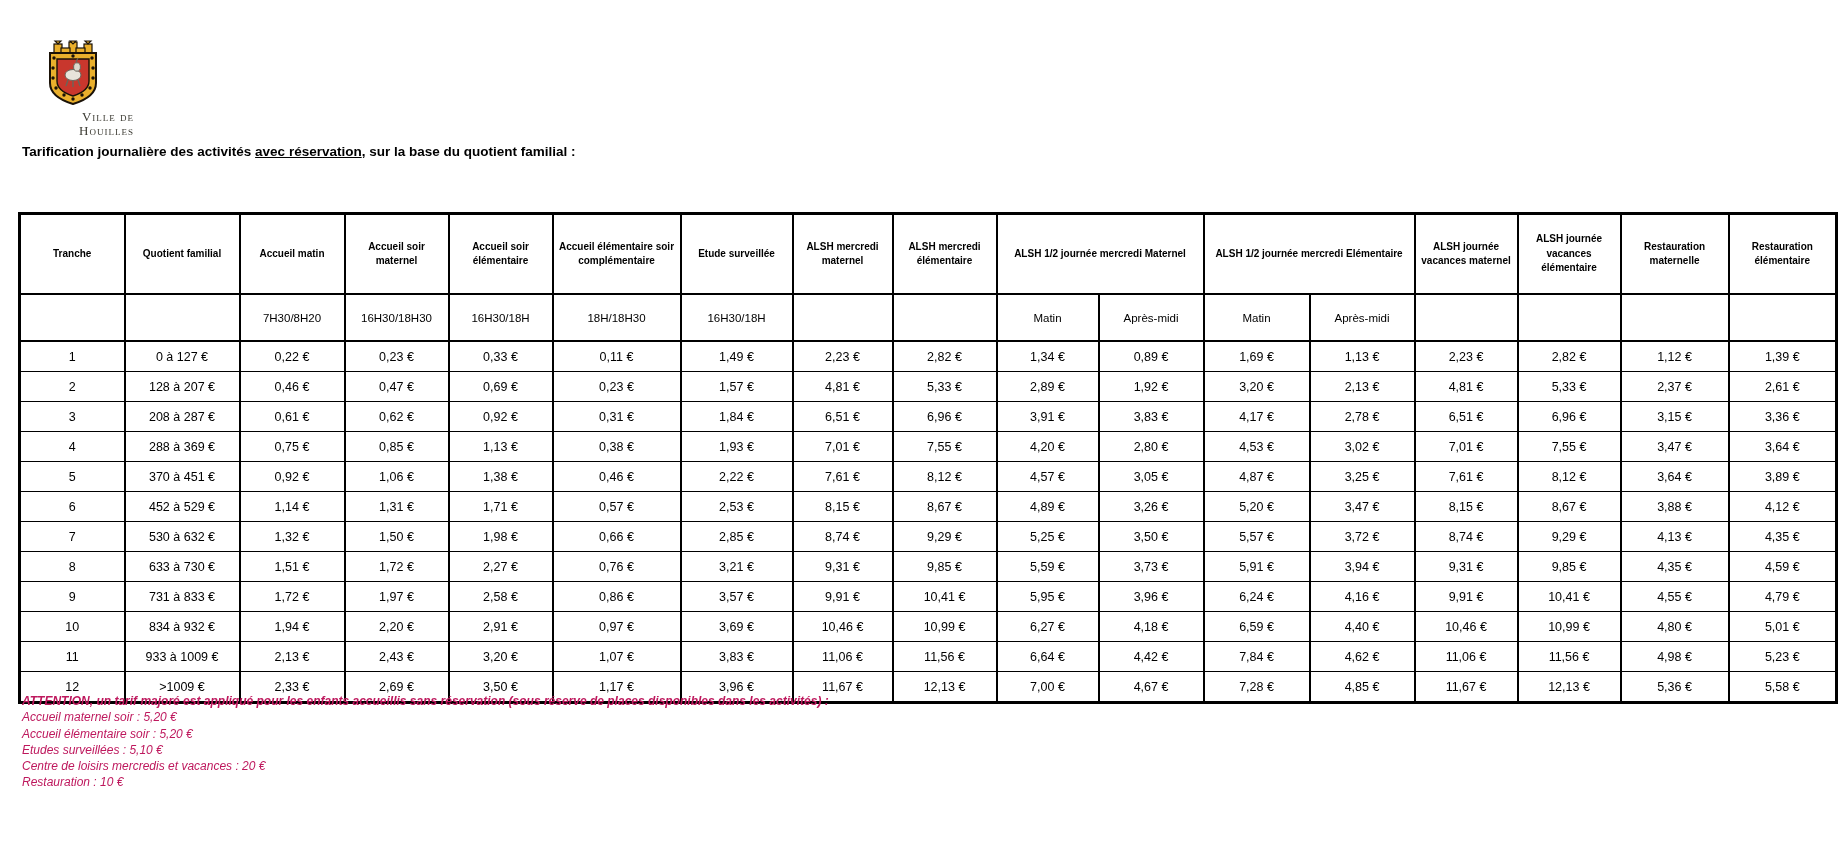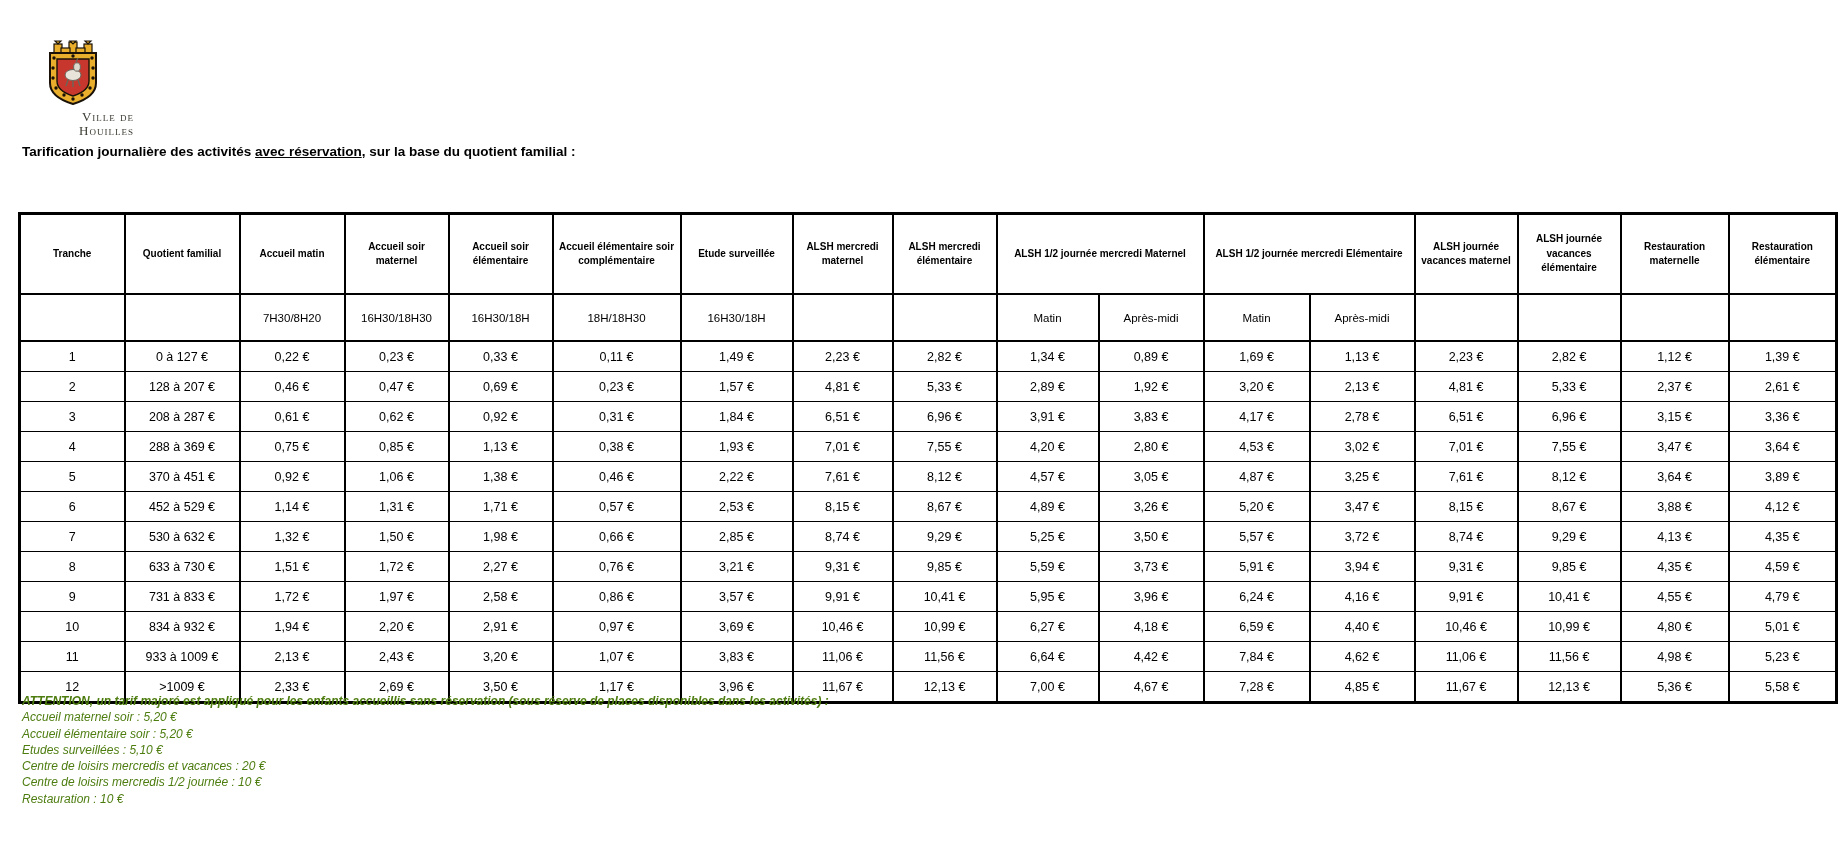--- a/index.html
+++ b/index.html
@@ -38,21 +38,21 @@
   table.tariff thead tr.times th{
     height:45px;font-size:11.5px;font-weight:normal;border-radius:20px;
   }
   table.tariff tbody td{
     height:29px;font-size:12.5px;font-weight:normal;
     border-top-width:1.5px;border-bottom-width:1.5px;
   }
   
   .notes{
     position:absolute;left:22px;top:693px;
-    font-size:12px;font-style:italic;line-height:16.3px;color:#4d7c0f;
+    font-size:12px;font-style:italic;line-height:16.3px;color:#be185d;
   }
   .notes .note-attention{font-weight:bold;}
 </style>
 </head>
 <body>
 
 <div class="page">
 
   <div class="logo">
     <svg width="54" height="66" viewBox="0 0 54 66">
@@ -392,17 +392,16 @@
         </tr>
       </tbody>
   </table>
 
   <div class="notes">
       <div class="note-attention">ATTENTION, un tarif majoré est appliqué pour les enfants accueillis  sans réservation  (sous réserve de places disponibles dans les activités) :</div>
       <div class="note-line">Accueil maternel soir : 5,20 €</div>
       <div class="note-line">Accueil élémentaire soir : 5,20 €</div>
       <div class="note-line">Etudes surveillées : 5,10 €</div>
       <div class="note-line">Centre de loisirs mercredis et vacances : 20 €</div>
-      <div class="note-line">Centre de loisirs mercredis 1/2 journée : 10 €</div>
       <div class="note-line">Restauration : 10 €</div>
     </div>
 
 </div>
 
 </body></html>

